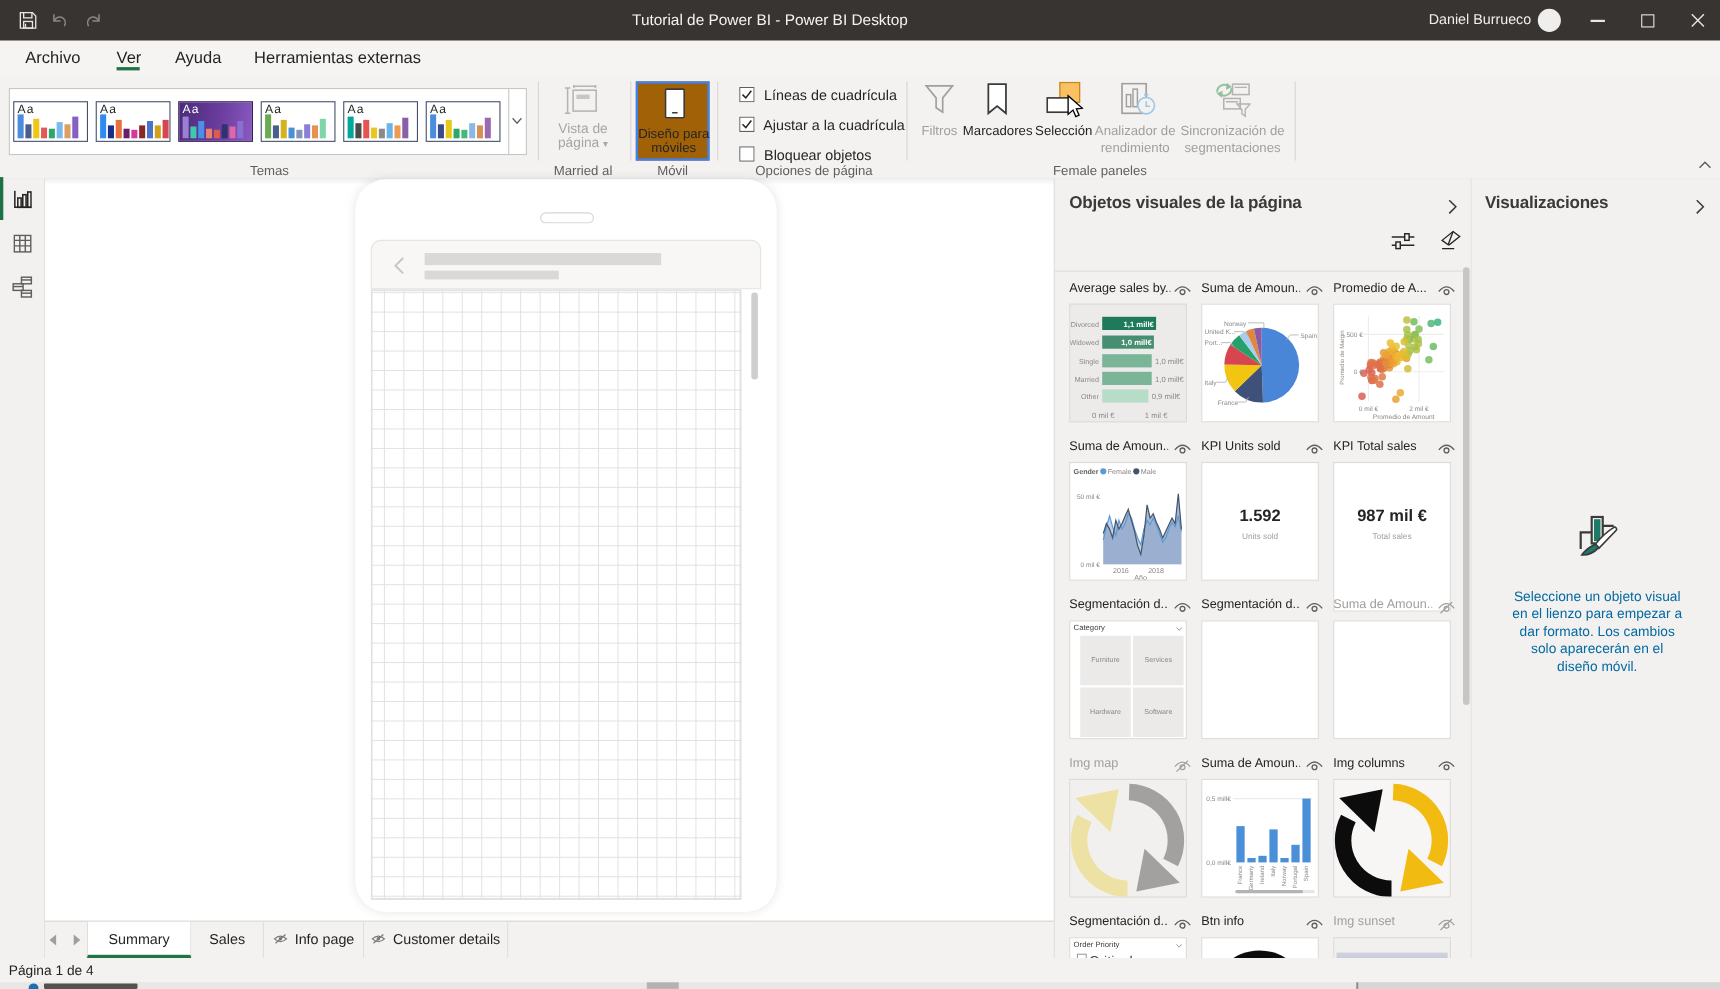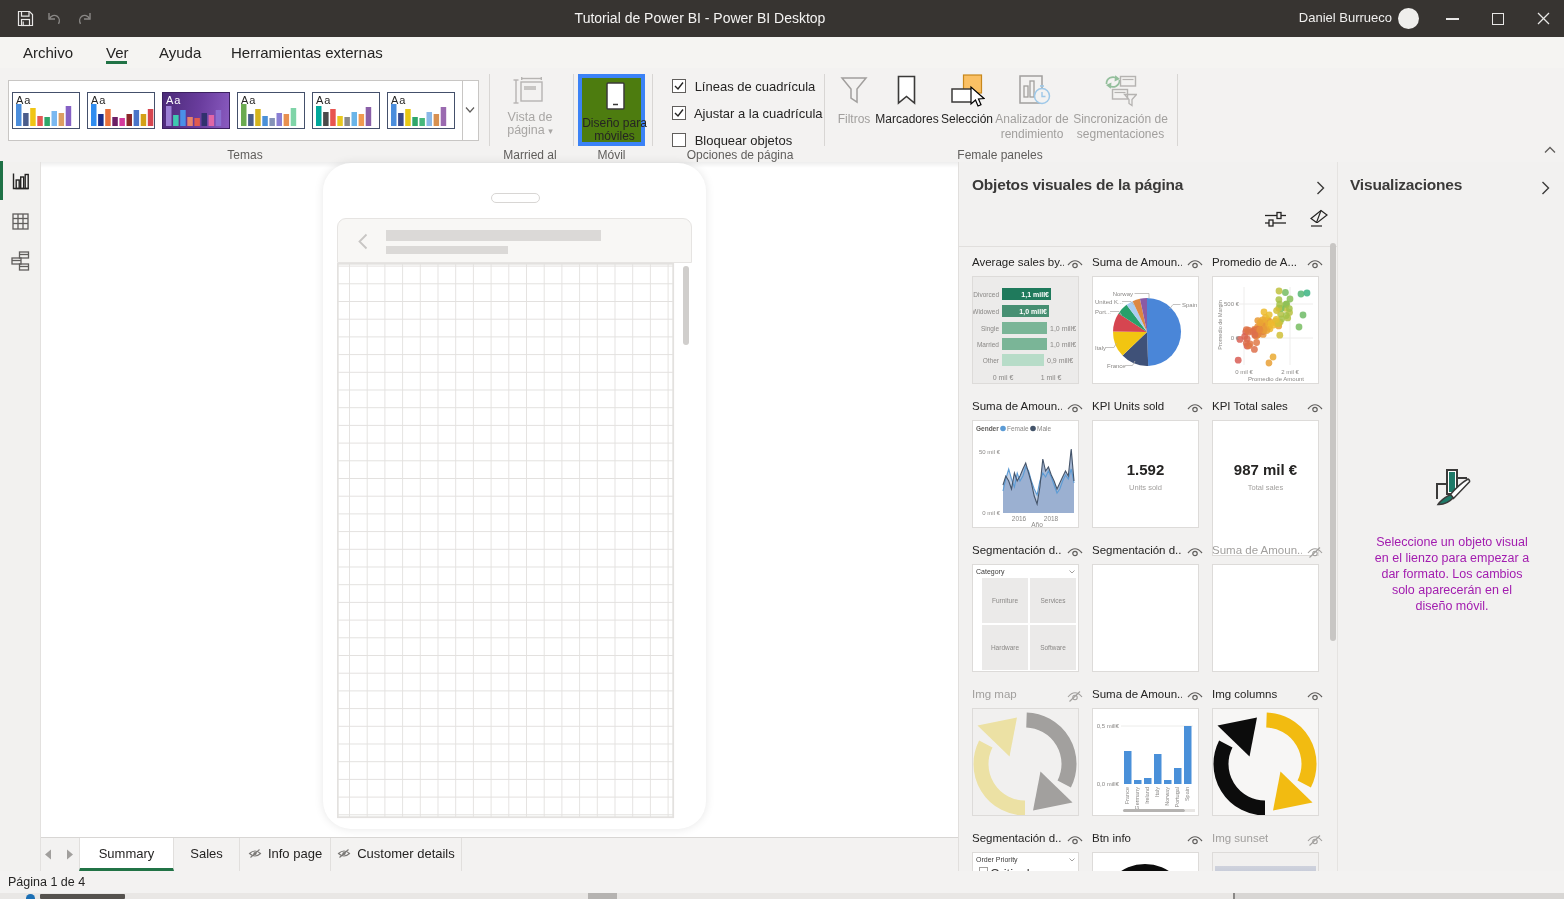--- a/index.html
+++ b/index.html
@@ -172,21 +172,21 @@
     <rect x="8" y="5" width="21" height="19"></rect>
     <rect x="11" y="9" width="12" height="4" fill="#c8c6c4" stroke="none"></rect>
     <line x1="8" y1="1.5" x2="29" y2="1.5"></line>
       <line x1="8.7" y1="0" x2="8.7" y2="3"></line>
       <line x1="28.3" y1="0" x2="28.3" y2="3"></line>
   </svg>
   <div class="abs" style="left:490px;top:43px;width:80px;text-align:center;font-size:12.5px;color:#a8a6a4;line-height:13px;">Vista de<br>página <span style="font-size:9px;">▾</span></div>
   <div class="grplabel" style="left:490px;width:80px;">Married al área</div>
   <div class="vsep" style="left:573px;"></div>
 
-  <div class="abs" style="left:578px;top:6px;width:67px;height:72px;background:#4d7c0f;border:4px solid #3b82f6;box-sizing:border-box;">
+  <div class="abs" style="left:578px;top:6px;width:67px;height:72px;background:#a16207;border:2px solid #3b82f6;box-sizing:border-box;">
     <svg class="abs" style="left:24px;top:4px;" width="19" height="28" viewBox="0 0 19 28" fill="#fff" stroke="#3b3a39" stroke-width="1.5">
       <rect x="1" y="1" width="17" height="26" rx="1"></rect>
       <line x1="7" y1="22.5" x2="12" y2="22.5"></line>
     </svg>
     <div class="abs" style="left:-2px;top:39px;width:69px;text-align:center;font-size:12px;color:#252423;line-height:13px;">Diseño para<br>móviles</div>
   </div>
   <div class="grplabel" style="left:578px;width:67px;">Móvil</div>
   <div class="vsep" style="left:652px;"></div>
 
   <div class="chkrow" style="left:672px;top:11px;">
@@ -680,14 +680,14 @@
       <path d="M1.5 1 L7.5 7 L1.5 13"></path>
     </svg>
     <svg class="abs" style="left:93px;top:306px;" width="42" height="42" viewBox="0 0 42 42" fill="none">
 <rect x="16" y="2" width="10" height="24" fill="#ffffff" stroke="#3b3a39" stroke-width="2"></rect>
 <rect x="18" y="4" width="6" height="20" fill="#1e7a68"></rect>
 <path d="M26 10 H36" stroke="#3b3a39" stroke-width="2"></path>
 <path d="M16 16 H6 V31" stroke="#3b3a39" stroke-width="2"></path>
 <path d="M37 11 C38.3 11.8 39 13 38.5 13.8 L22.5 30.5 L19 27 C24 21 31 14.5 37 11 Z" fill="#ffffff" stroke="#3b3a39" stroke-width="1.5"></path>
 <path d="M19.5 26.5 C16 28.5 11 30.5 7 36.5 C12.5 36.8 17.5 35 22.3 29.8 Z" fill="#1e7a68" stroke="#3b3a39" stroke-width="1.5"></path>
 </svg>
-    <div class="abs" style="left:14px;top:372px;width:200px;text-align:center;font-size:12.5px;color:#a21caf;line-height:16px;">Seleccione un objeto visual<br>en el lienzo para empezar a<br>dar formato. Los cambios<br>solo aparecerán en el<br>diseño móvil.</div>
+    <div class="abs" style="left:14px;top:372px;width:200px;text-align:center;font-size:12.5px;color:#0369a1;line-height:16px;">Seleccione un objeto visual<br>en el lienzo para empezar a<br>dar formato. Los cambios<br>solo aparecerán en el<br>diseño móvil.</div>
   </div>
 
 </body></html>

